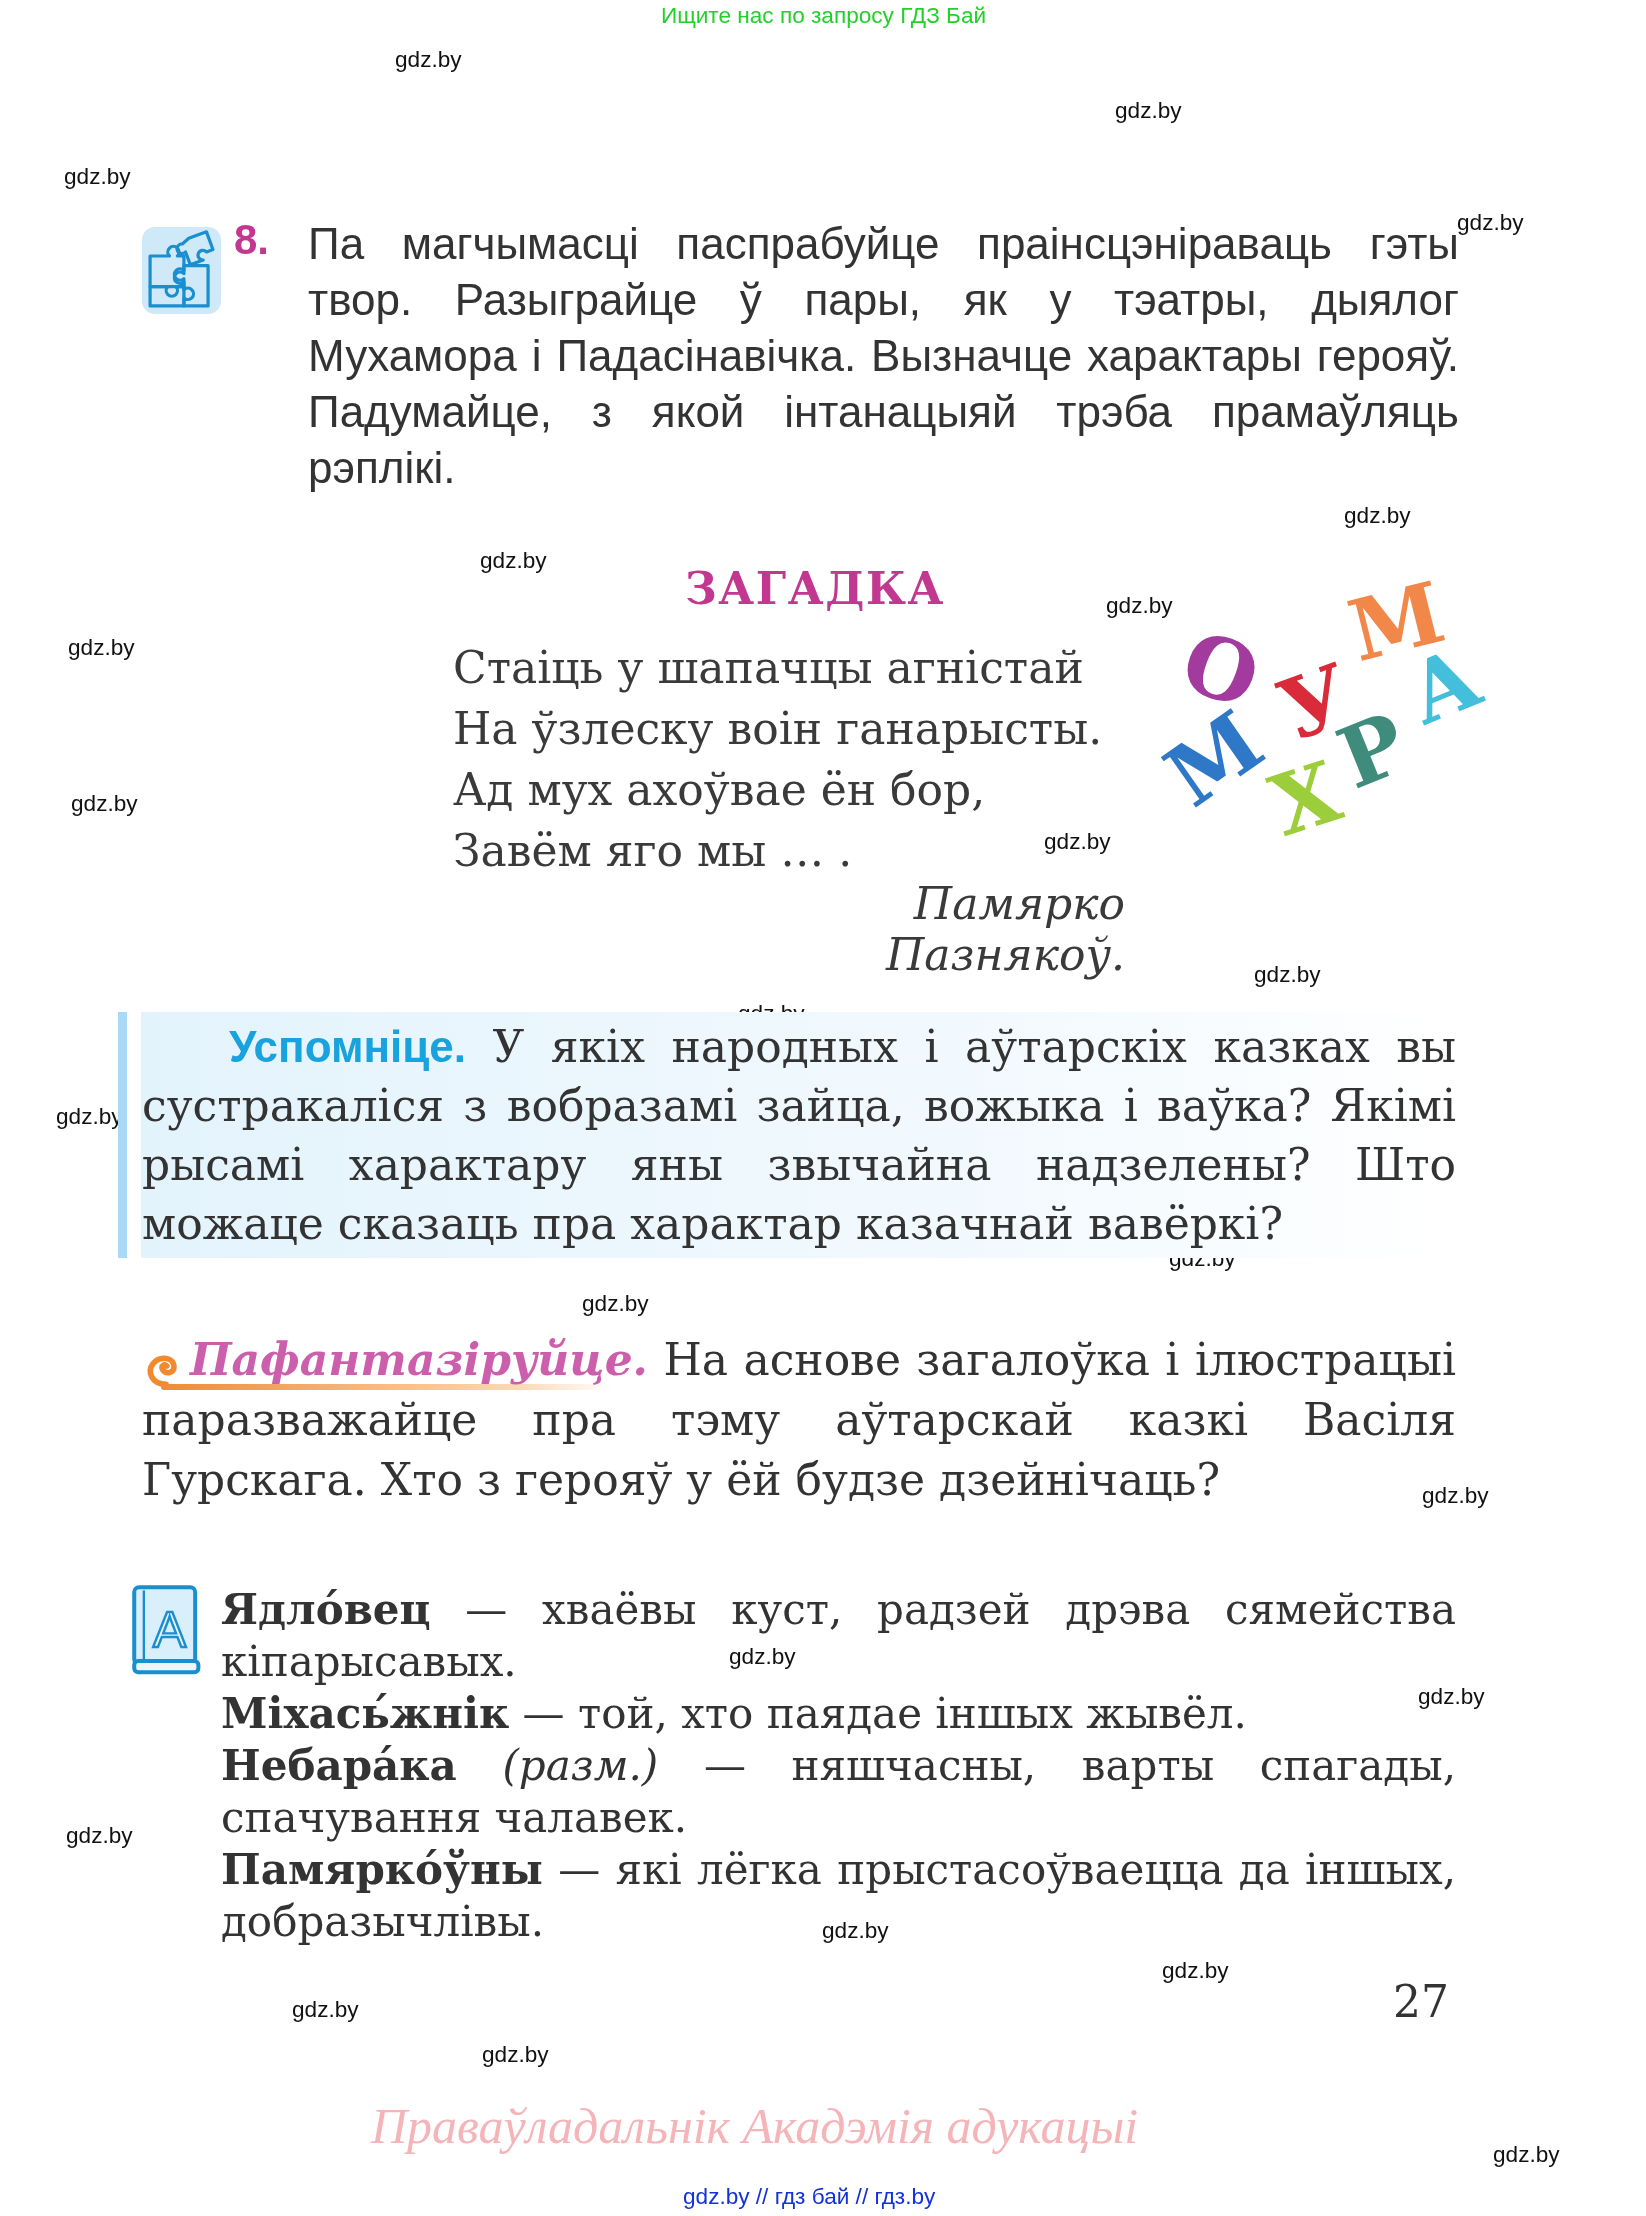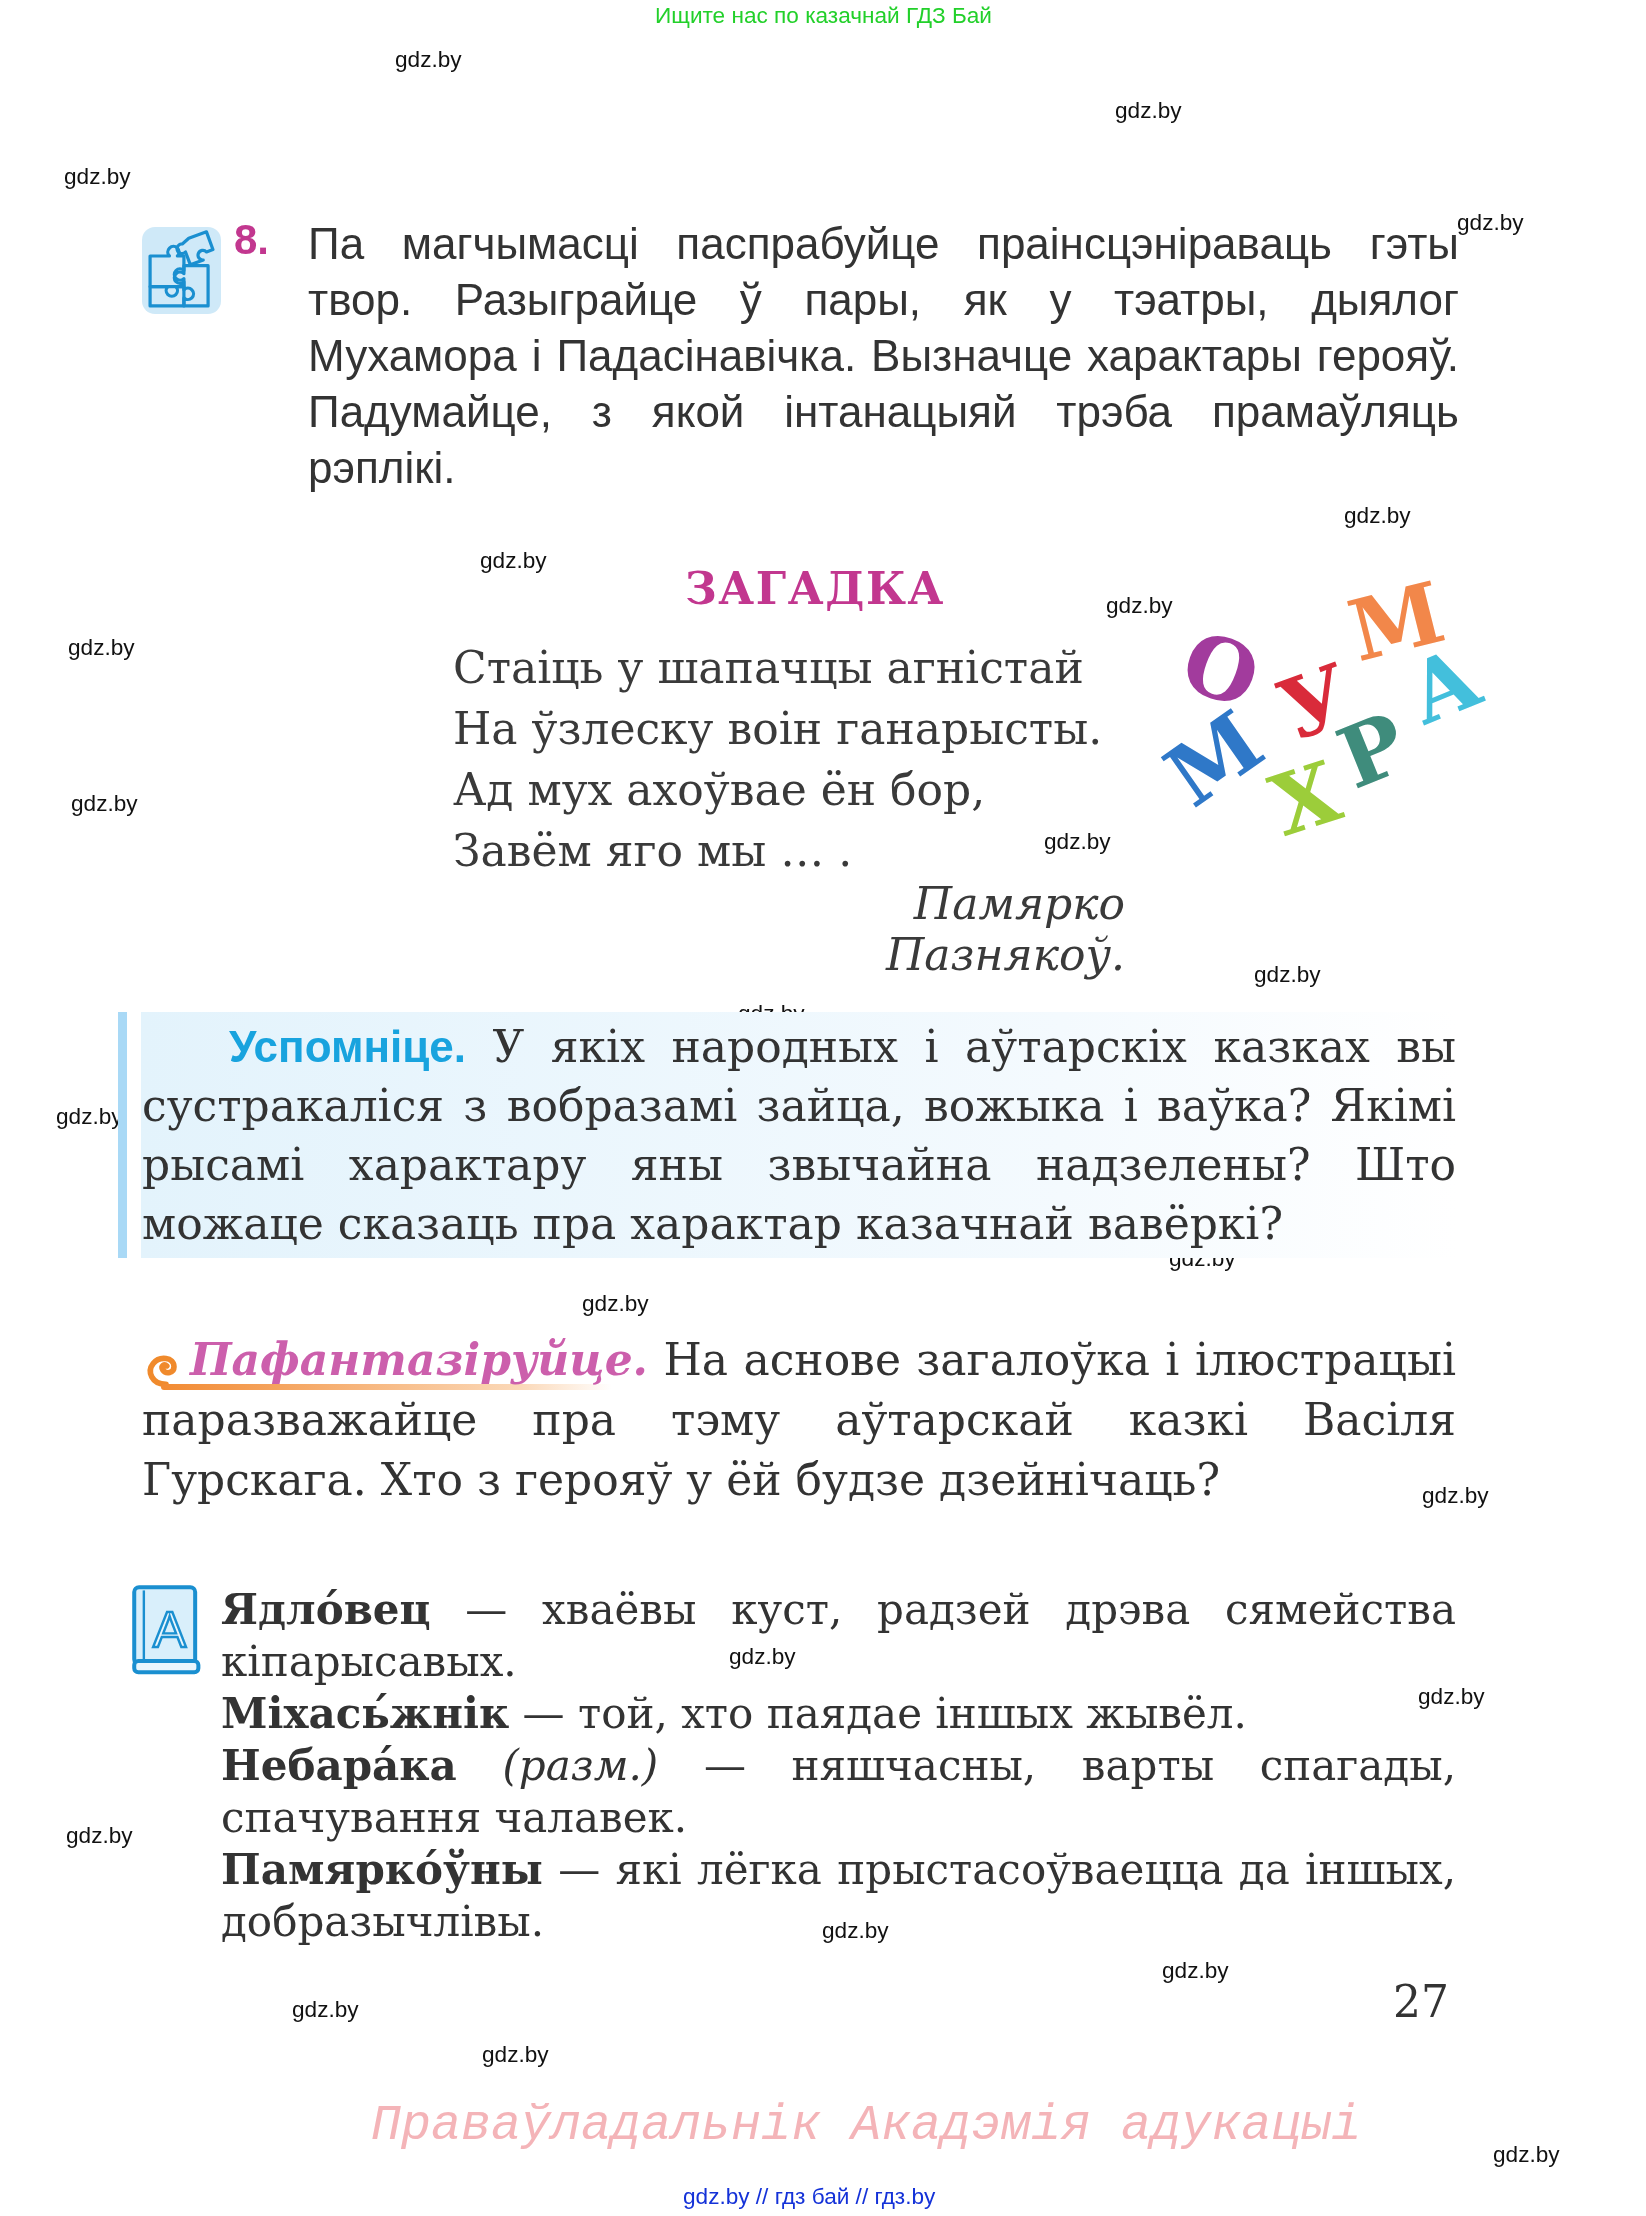--- a/index.html
+++ b/index.html
@@ -23,27 +23,27 @@
   .fantasy { position:absolute; left:142px; top:1330px; width:1314px; font-family:"DejaVu Serif", serif; font-size:44px; line-height:60px; color:#333; text-align:justify; }
   .fantasy .lead { font-family:"DejaVu Serif", serif; font-style:italic; font-weight:bold; color:#cc5fac; padding-left:48px; }
   .swirl { position:absolute; left:142px; top:1344px; width:48px; height:47px; }
   .swirl-line { position:absolute; left:161px; top:1384px; width:451px; height:5.6px; background:linear-gradient(90deg,#f28a32,#fbd9b9 80%,rgba(255,255,255,0)); border-radius:3.2px; }
   .gloss { position:absolute; left:221px; top:1584px; width:1235px; font-family:"DejaVu Serif", serif; font-size:42px; line-height:52px; color:#333; text-align:justify; }
   .gloss p { margin:0; }
   .gloss b { font-weight:bold; }
   .gloss i { font-style:italic; }
   .book { position:absolute; left:129px; top:1584px; width:73px; height:93px; }
   .page-num { position:absolute; left:1393px; top:1976px; font-family:"DejaVu Serif", serif; font-size:44px; color:#333; }
-  .copyright { position:absolute; left:371px; top:2097px; font-family:Liberation Mono, monospace; font-style:italic; font-size:50px; color:#f4b4b8; }
+  .copyright { position:absolute; left:371px; top:2097px; font-family:Liberation Serif, serif; font-style:italic; font-size:50px; color:#f4b4b8; }
   .bottom-links { position:absolute; left:683px; top:2184px; font-family:"Liberation Sans", sans-serif; font-size:22.6px; color:#1432d8; }
 </style>
 </head>
 <body>
 
-<div class="top-banner">Ищите нас по казачнай ГДЗ Бай</div>
+<div class="top-banner">Ищите нас по запросу ГДЗ Бай</div>
 
 <div id="wm-layer">
     <div class="wm" style="left: 395px; top: 47px;">gdz.by</div>
     <div class="wm" style="left: 1115px; top: 98px;">gdz.by</div>
     <div class="wm" style="left: 64px; top: 164px;">gdz.by</div>
     <div class="wm" style="left: 1457px; top: 210px;">gdz.by</div>
     <div class="wm" style="left: 1344px; top: 503px;">gdz.by</div>
     <div class="wm" style="left: 480px; top: 548px;">gdz.by</div>
     <div class="wm" style="left: 1106px; top: 593px;">gdz.by</div>
     <div class="wm" style="left: 68px; top: 635px;">gdz.by</div>

